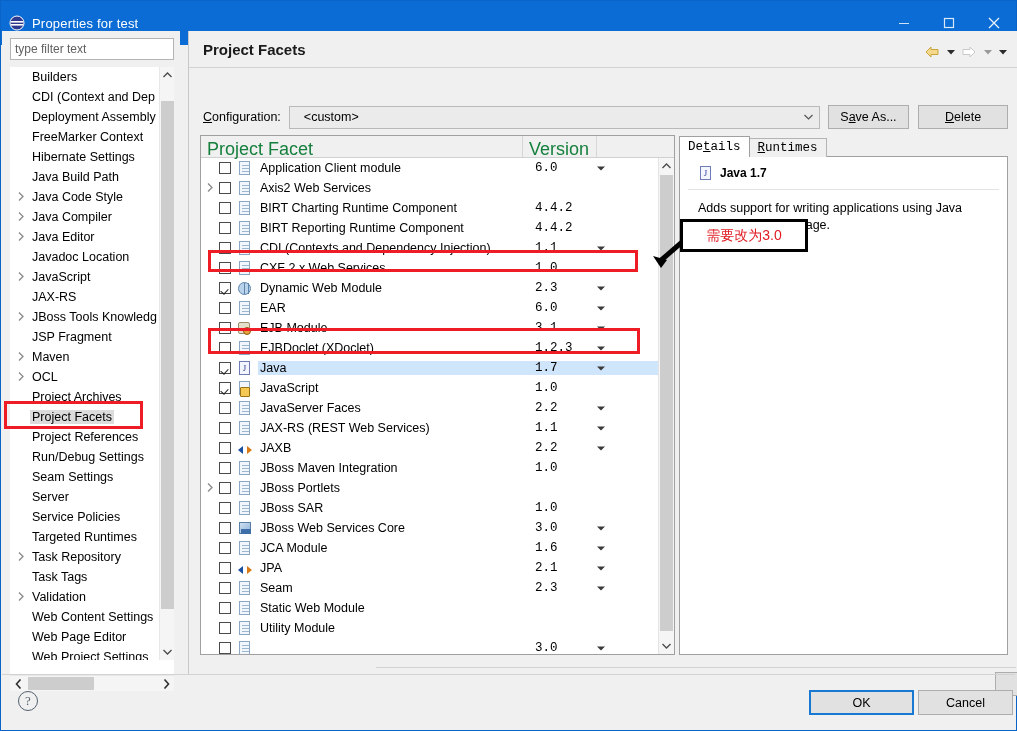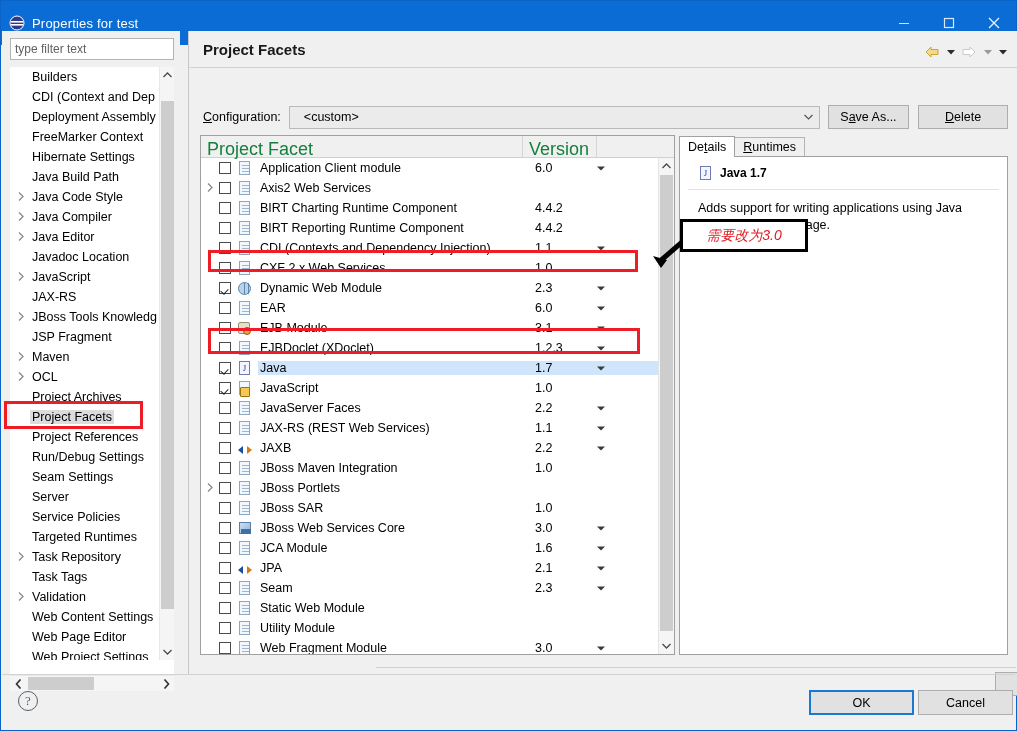--- a/index.html
+++ b/index.html
@@ -214,20 +214,21 @@
   }
   .f-ic {
     width: 16px; height: 16px; flex: 0 0 16px;
     margin-right: 5px; position: relative;
   }
   .f-name { flex: 1 1 auto; white-space: nowrap; padding: 0 2px; }
   .frow.sel .f-name { background: #cfe5fb; }
   .f-ver {
     position: absolute; left: 334px; width: 62px;
     white-space: nowrap;
+    font-family: Liberation Mono, monospace;
   }
   .f-drop {
     position: absolute; left: 392px; width: 16px;
     text-align: center; color: #444; font-size: 9px;
   }
 
   
   .ic-doc {
     position: absolute; left: 2px; top: 1px;
     width: 11px; height: 14px;
@@ -324,21 +325,21 @@
   .ft-vsb .thumb {
     position: absolute; left: 1px; width: 13px;
     top: 17px; height: 456px; background: #cdcdcd;
   }
 
   
   .details {
     position: absolute; left: 490px; top: 104px;
     width: 329px; height: 520px;
   }
-  .tabs { display: flex; height: 22px; align-items: center; }
+  .tabs { display: flex; height: 22px; align-items: flex-end; font-family: Liberation Mono, monospace; }
   .tab {
     height: 21px; padding: 0 8px;
     font-size: 12.5px; display: flex; align-items: center;
     background: #ffffff; border: 1px solid #a0a0a0;
     border-bottom: none; position: relative; z-index: 2;
     color: #000;
   }
   .tab.inactive {
     background: #f0f0f0; height: 19px; margin-left: -1px;
     border-color: #b4b4b4; z-index: 1;
@@ -398,21 +399,20 @@
     position: absolute; border: 3px solid #ee1c25;
     pointer-events: none; z-index: 40;
   }
   .anno-note {
     position: absolute; left: 679px; top: 218px;
     width: 128px; height: 33px;
     border: 3px solid #000000; background: #ffffff;
     color: #e01b22; font-size: 14px;
     display: flex; align-items: center; justify-content: center;
     z-index: 42;
-    font-style: italic;
   }
   .anno-arrow {
     position: absolute; left: 620px; top: 215px;
     width: 90px; height: 60px; z-index: 41; pointer-events: none;
   }
 </style>
 </head>
 <body>
 
 <div id="app">
@@ -938,21 +938,20 @@
             </div>
             <div class="f-name">Utility Module</div>
             <div class="f-ver"></div>
           </div>
           <div class="frow">
             <div class="f-tw"></div>
             <div class="f-cb"></div>
             <div class="f-ic">
               <span class="ic-doc"></span>
             </div>
-            <div class="f-name">Web Fragment Module</div>
             <div class="f-ver">3.0</div>
             <div class="f-drop"><svg width="8" height="5" viewBox="0 0 8 5">
                 <path d="M0 0.5 L8 0.5 L4 4.5 Z" fill="#3a3a3a"></path>
               </svg></div>
           </div>
         </div>
       <div class="ft-vsb">
         <div class="arrow up">
           <svg width="9" height="6" viewBox="0 0 9 6">
               <path d="M0.5 5 L4.5 1 L8.5 5" stroke="#4a4a4a" stroke-width="1.3" fill="none"></path>

